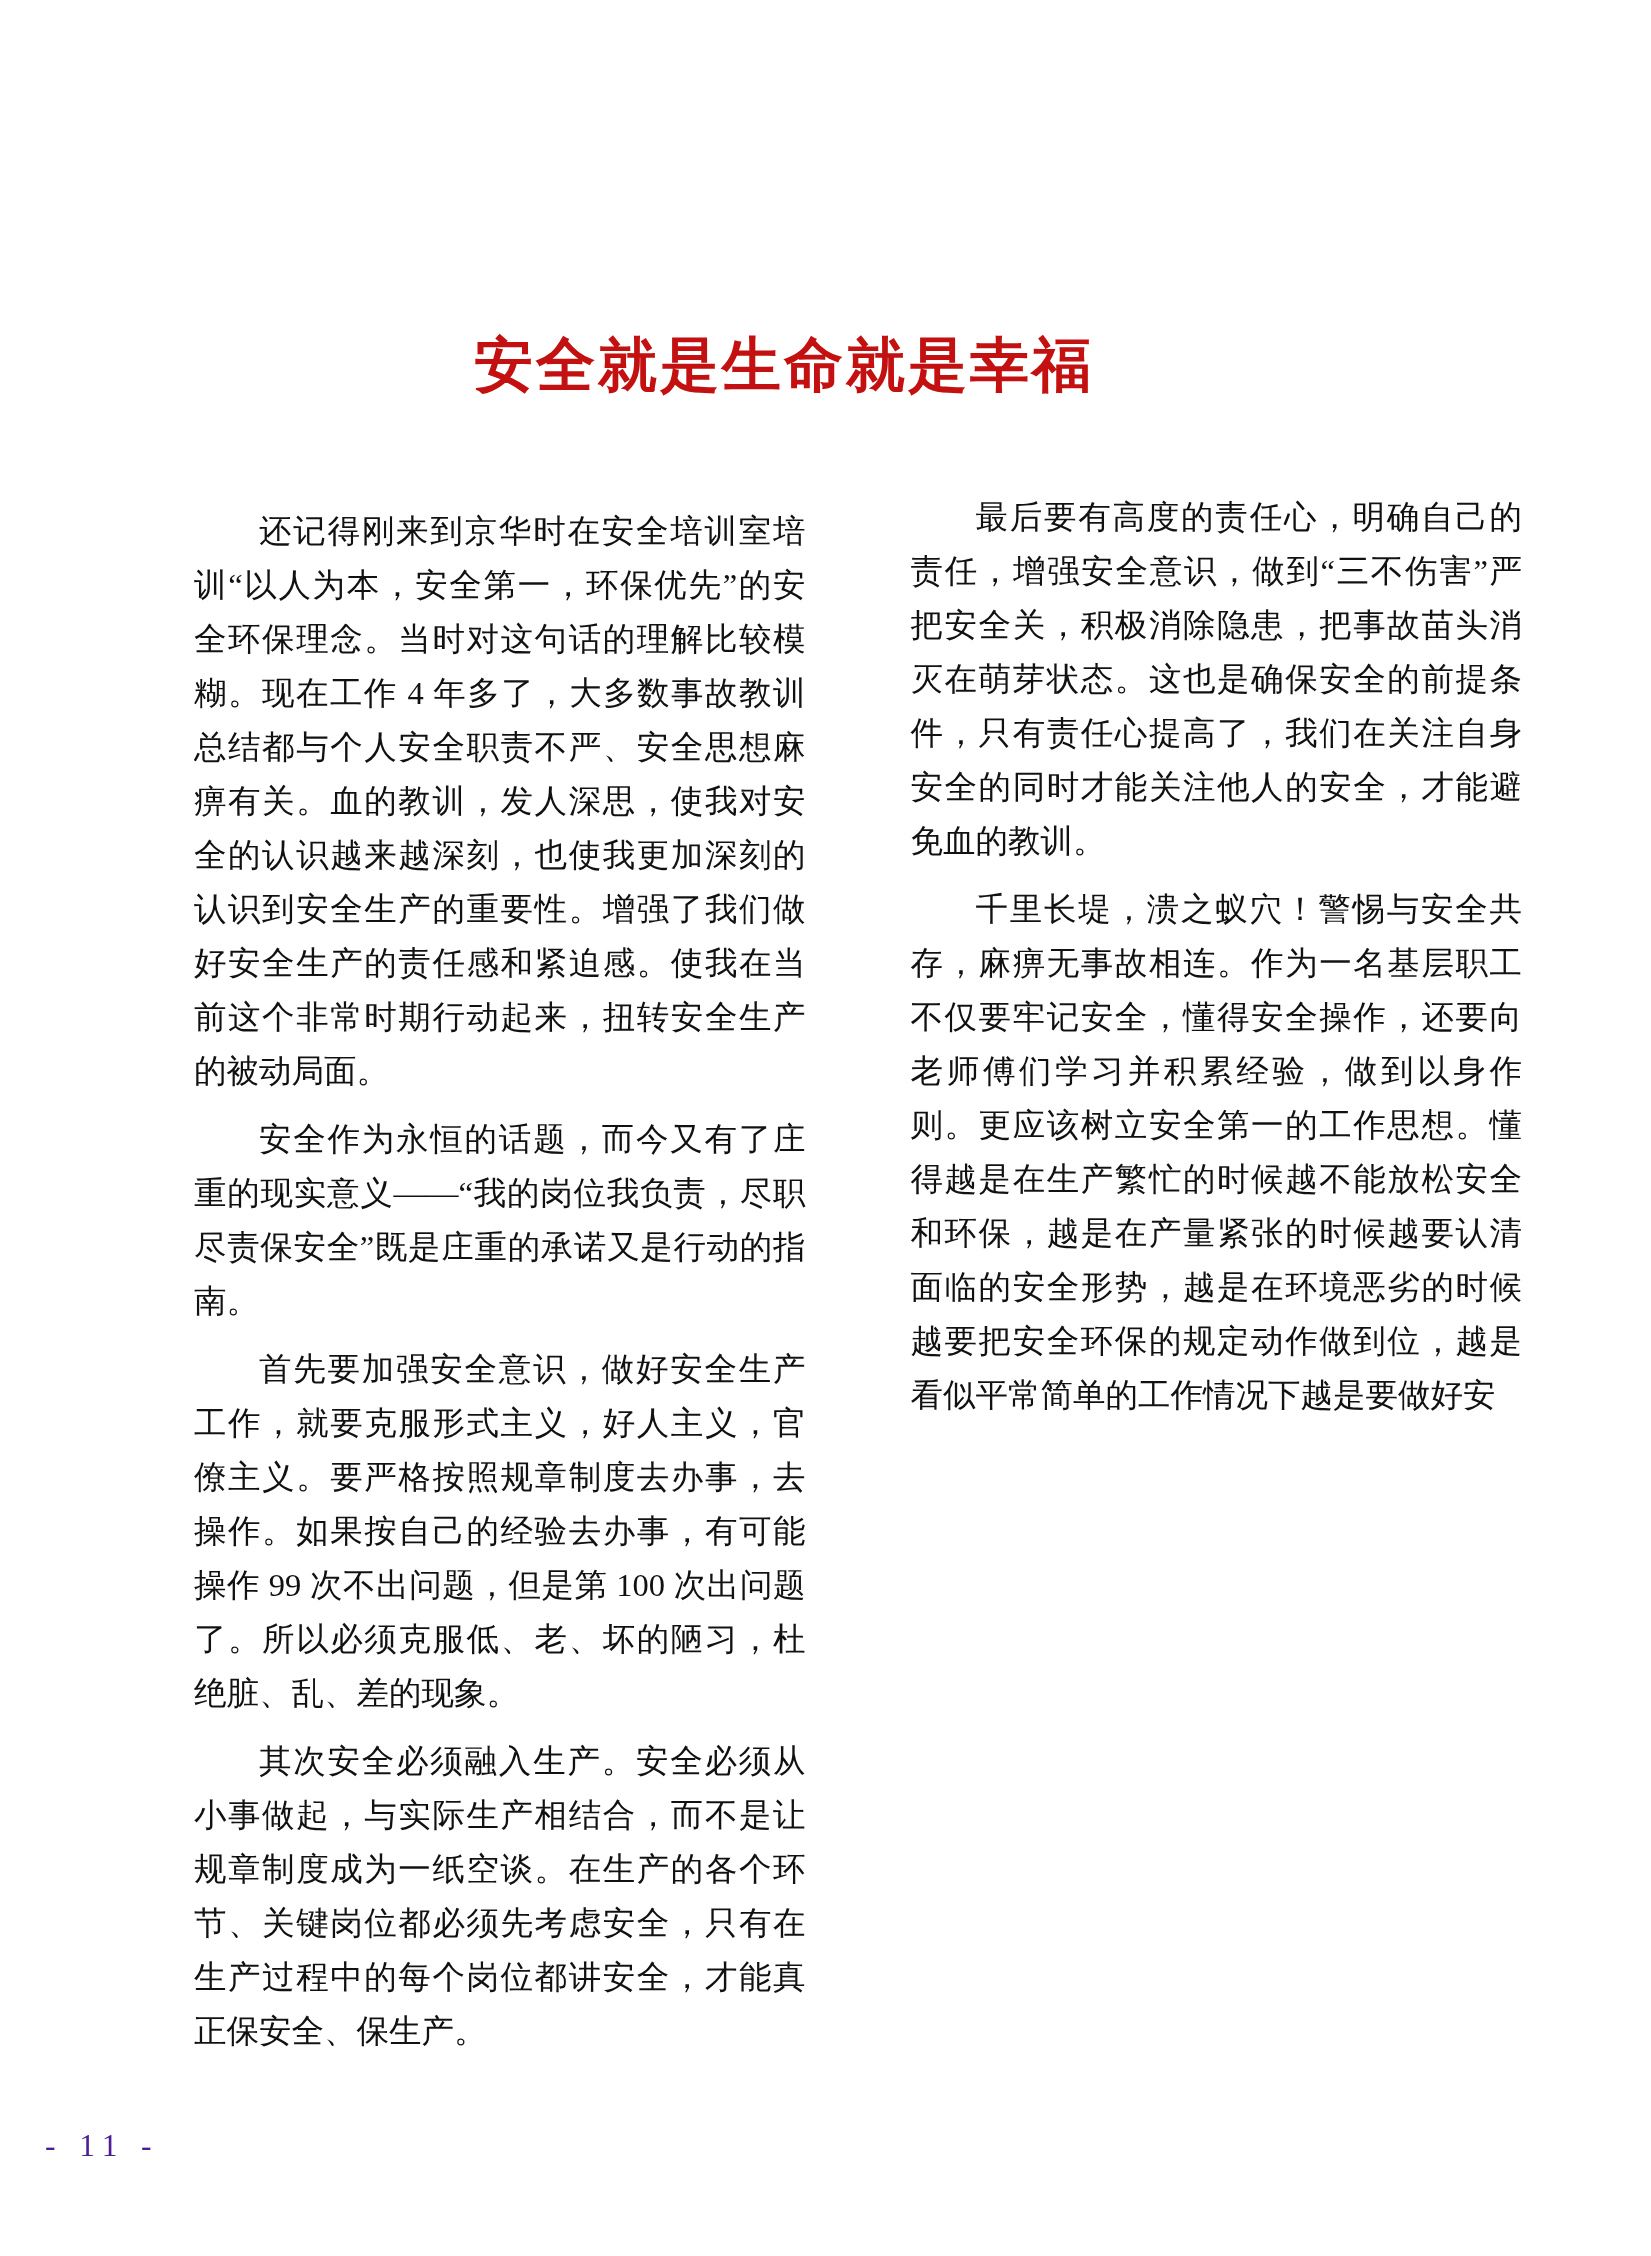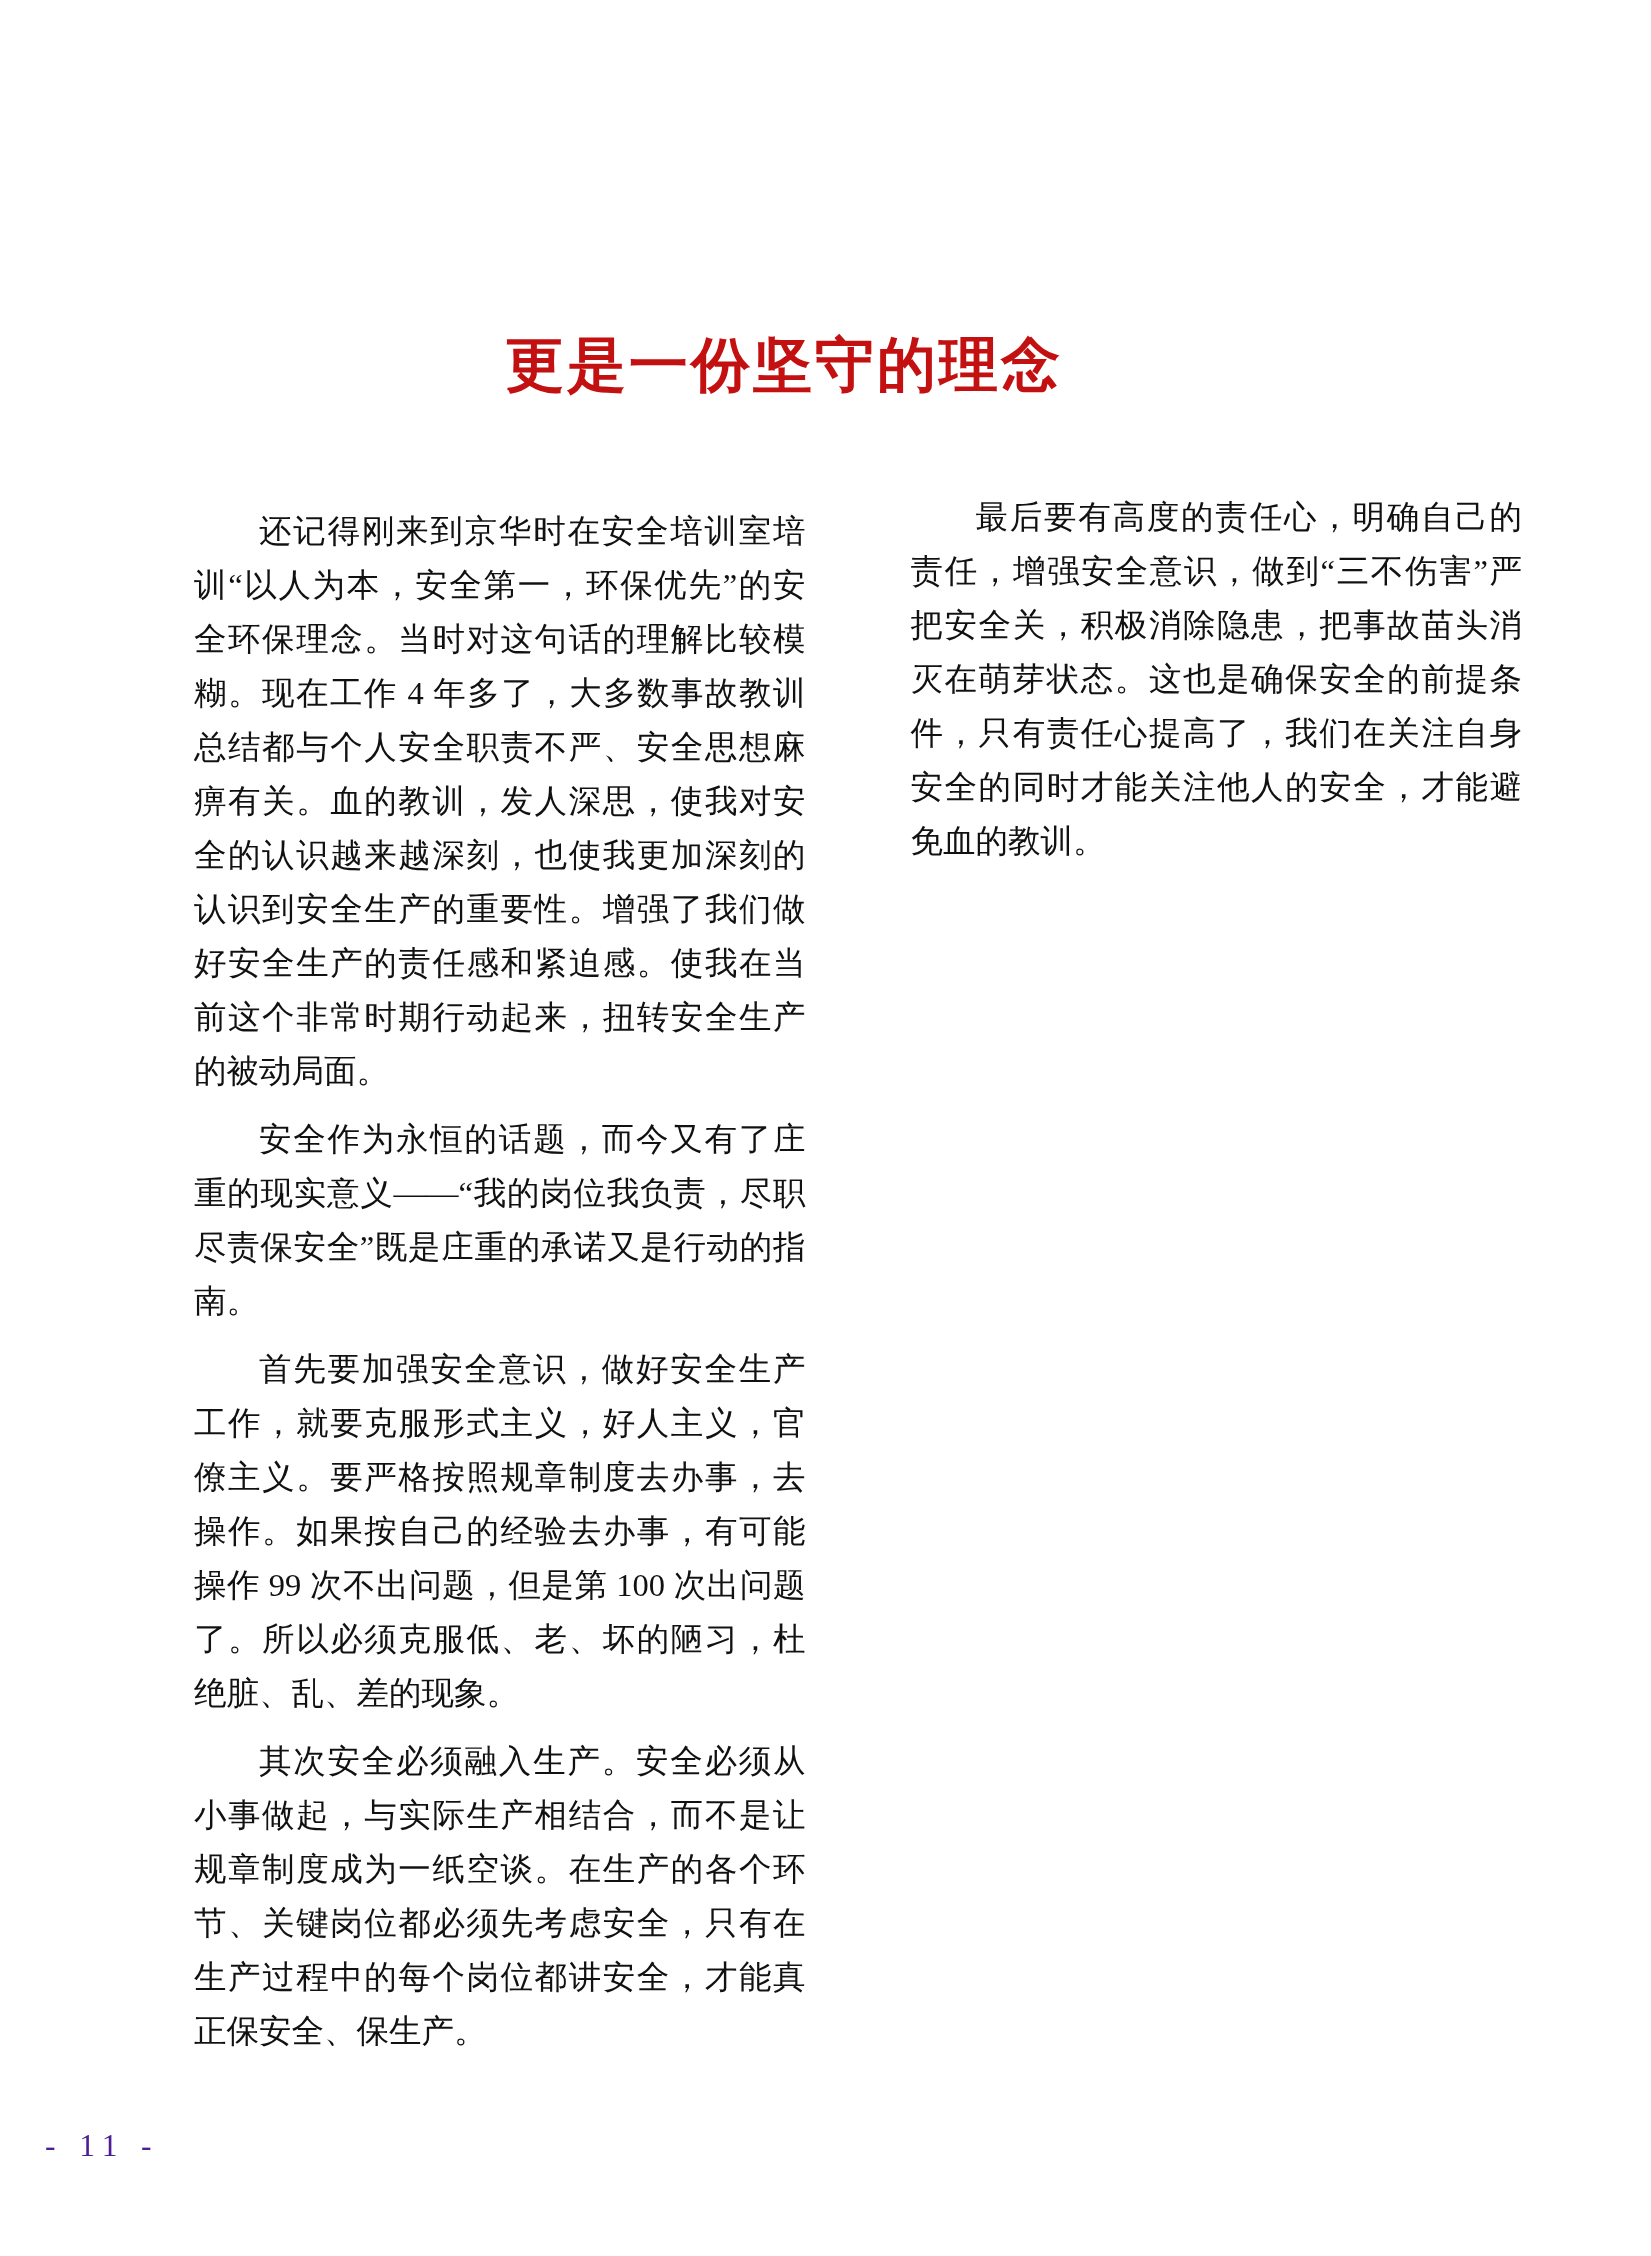--- a/index.html
+++ b/index.html
@@ -94,26 +94,27 @@
     color: #4c1d95;
     font-family: "Liberation Serif", "DejaVu Serif", serif;
   }
 </style>
 </head>
 <body>
 
 <div class="page">
 
 
-  <h1 class="title">更是一份坚守的理念</h1>
+  <h1 class="title">安全就是生命就是幸福</h1>
 
   <div class="body-columns">
       <p>还记得刚来到京华时在安全培训室培训“以人为本，安全第一，环保优先”的安全环保理念。当时对这句话的理解比较模糊。现在工作 4 年多了，大多数事故教训总结都与个人安全职责不严、安全思想麻痹有关。血的教训，发人深思，使我对安全的认识越来越深刻，也使我更加深刻的认识到安全生产的重要性。增强了我们做好安全生产的责任感和紧迫感。使我在当前这个非常时期行动起来，扭转安全生产的被动局面。</p>
       <p>安全作为永恒的话题，而今又有了庄重的现实意义——“我的岗位我负责，尽职尽责保安全”既是庄重的承诺又是行动的指南。</p>
       <p>首先要加强安全意识，做好安全生产工作，就要克服形式主义，好人主义，官僚主义。要严格按照规章制度去办事，去操作。如果按自己的经验去办事，有可能操作 99 次不出问题，但是第 100 次出问题了。所以必须克服低、老、坏的陋习，杜绝脏、乱、差的现象。</p>
       <p>其次安全必须融入生产。安全必须从小事做起，与实际生产相结合，而不是让规章制度成为一纸空谈。在生产的各个环节、关键岗位都必须先考虑安全，只有在生产过程中的每个岗位都讲安全，才能真正保安全、保生产。</p>
       <p>最后要有高度的责任心，明确自己的责任，增强安全意识，做到“三不伤害”严把安全关，积极消除隐患，把事故苗头消灭在萌芽状态。这也是确保安全的前提条件，只有责任心提高了，我们在关注自身安全的同时才能关注他人的安全，才能避免血的教训。</p>
+      <p>千里长堤，溃之蚁穴！警惕与安全共存，麻痹无事故相连。作为一名基层职工不仅要牢记安全，懂得安全操作，还要向老师傅们学习并积累经验，做到以身作则。更应该树立安全第一的工作思想。懂得越是在生产繁忙的时候越不能放松安全和环保，越是在产量紧张的时候越要认清面临的安全形势，越是在环境恶劣的时候越要把安全环保的规定动作做到位，越是看似平常简单的工作情况下越是要做好安</p>
     </div>
 
   <div class="page-number">- 11 -</div>
 
 </div>
 
 
 </body></html>

